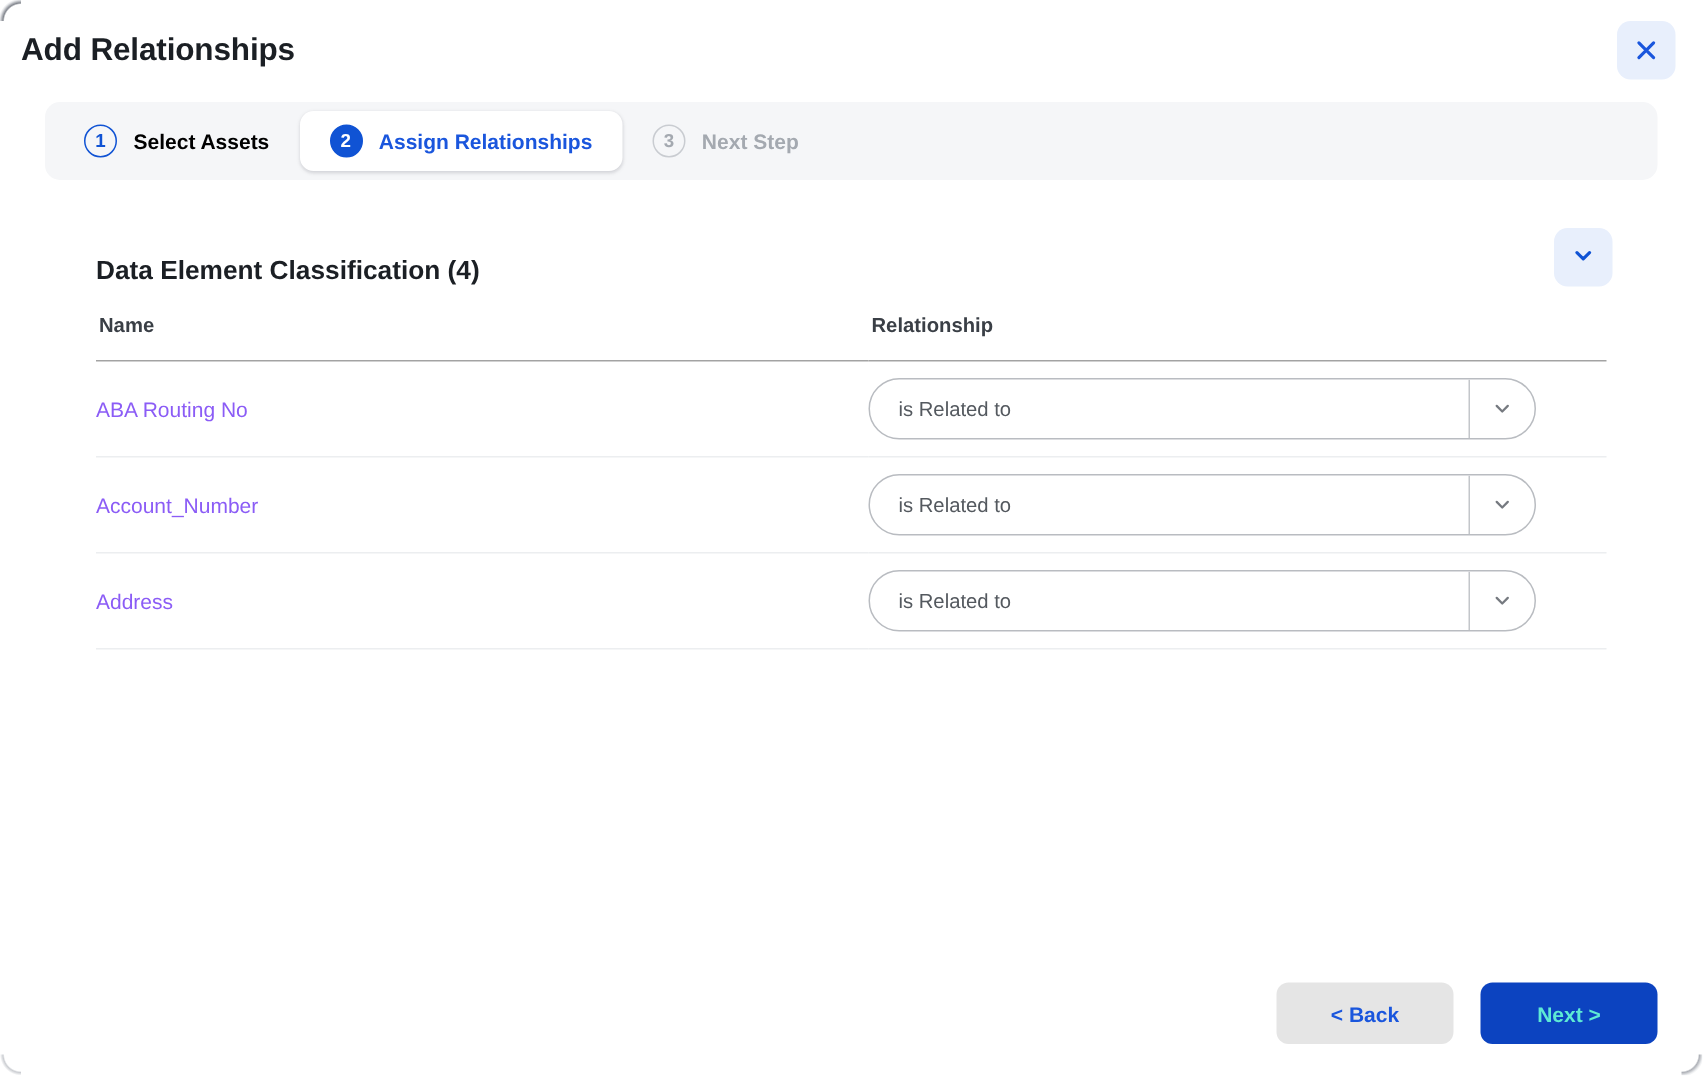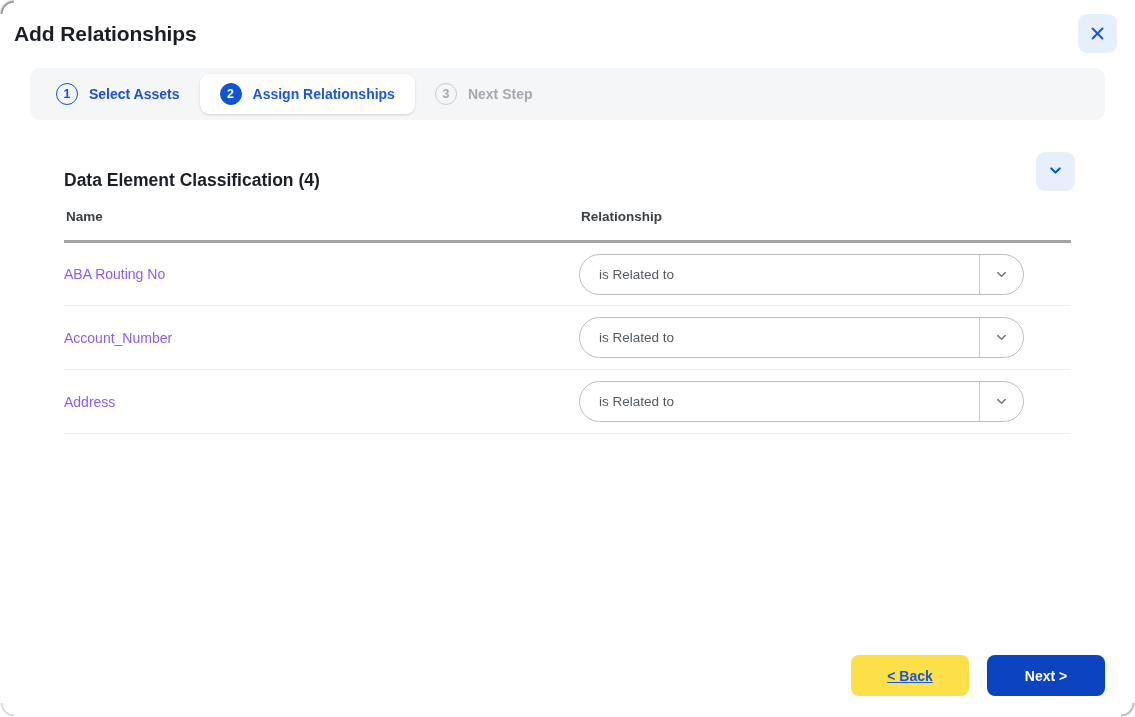--- a/index.html
+++ b/index.html
@@ -92,21 +92,21 @@
     height: 22px;
     border-radius: 50%;
     display: flex;
     align-items: center;
     justify-content: center;
     font-size: 12.5px;
     font-weight: bold;
     flex: 0 0 auto;
   }
   .step-done .step-num { border: 1.6px solid #1053d4; color: #1053d4; background: transparent; }
-  .step-done .step-label { color: #1d4ed8; font-weight: bold; font-size: 14px; }
+  .step-done .step-label { color: #000000; font-weight: bold; font-size: 14px; }
 
   .step-active .step-num { background: #1053d4; color: #ffffff; border: 1.6px solid #1053d4; }
   .step-active .step-label { color: #1a56dd; font-weight: bold; font-size: 14px; }
 
   .step-todo { cursor: default; }
   .step-todo .step-num { border: 1.6px solid #c9ccd1; color: #a4a9b0; background: transparent; }
   .step-todo .step-label { color: #a4a9b0; font-weight: bold; font-size: 14px; }
 
   
   .section {
@@ -142,21 +142,21 @@
     margin: 18px 34px 0 34px;
     width: calc(100% - 68px);
     border-collapse: collapse;
   }
   .tbl th {
     text-align: left;
     font-size: 13.5px;
     font-weight: bold;
     color: #3a3f46;
     padding: 0 0 16px 0;
-    border-bottom: 3px solid #a3a3a3;
+    border-bottom: 1px solid #a3a3a3;
   }
   .tbl th.col-name { width: 515px; padding-left: 2px; }
   .tbl th.col-rel { padding-left: 2px; }
 
   .tbl td {
     border-bottom: 1px solid #eceef0;
     padding: 0;
     vertical-align: middle;
     height: 64px;
   }
@@ -210,22 +210,22 @@
   .btn {
     height: 41px;
     border-radius: 8px;
     border: none;
     font-family: "Liberation Sans", sans-serif;
     font-size: 14px;
     font-weight: bold;
     cursor: pointer;
     padding: 0 22px;
   }
-  .btn-secondary { background: #fde047; color: #1a56dd; min-width: 118px; text-decoration: underline; }
-  .btn-primary { background: #0c43c0; color: #ffffff; min-width: 118px; }
+  .btn-secondary { background: #e5e5e5; color: #1a56dd; min-width: 118px; }
+  .btn-primary { background: #0c43c0; color: #5eead4; min-width: 118px; }
 </style>
 </head>
 <body>
 
 <div class="corner corner-tl"></div>
 <div class="corner corner-bl"></div>
 <div class="corner corner-br"></div>
 
 <div class="modal-header">
   <div class="modal-title">Add Relationships</div>

